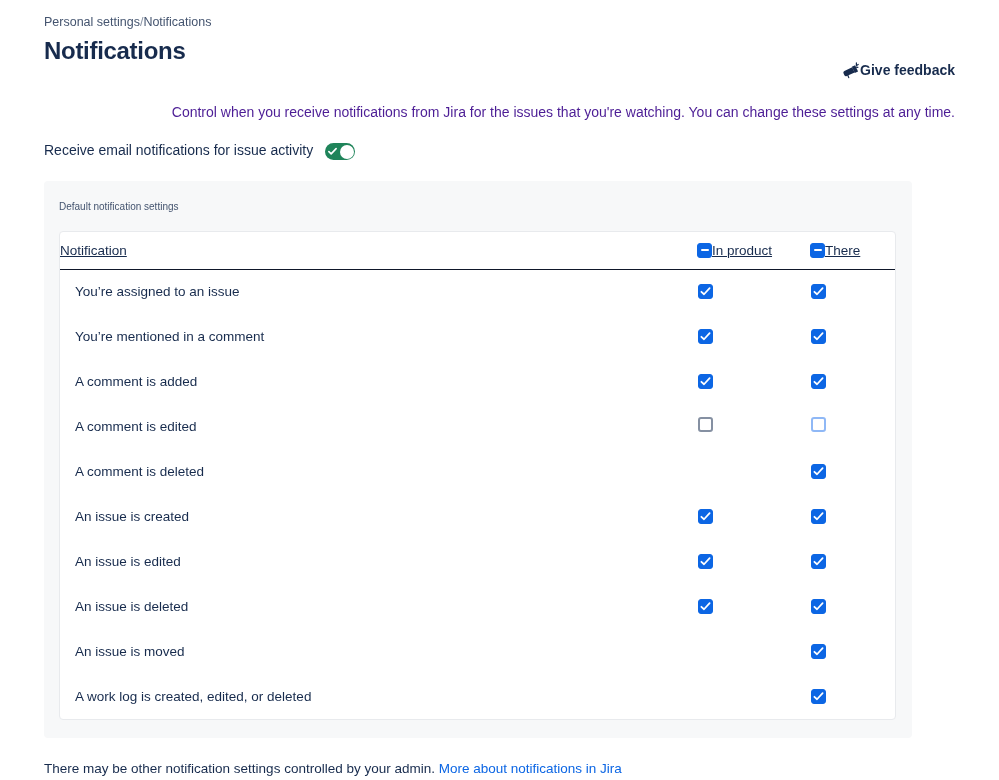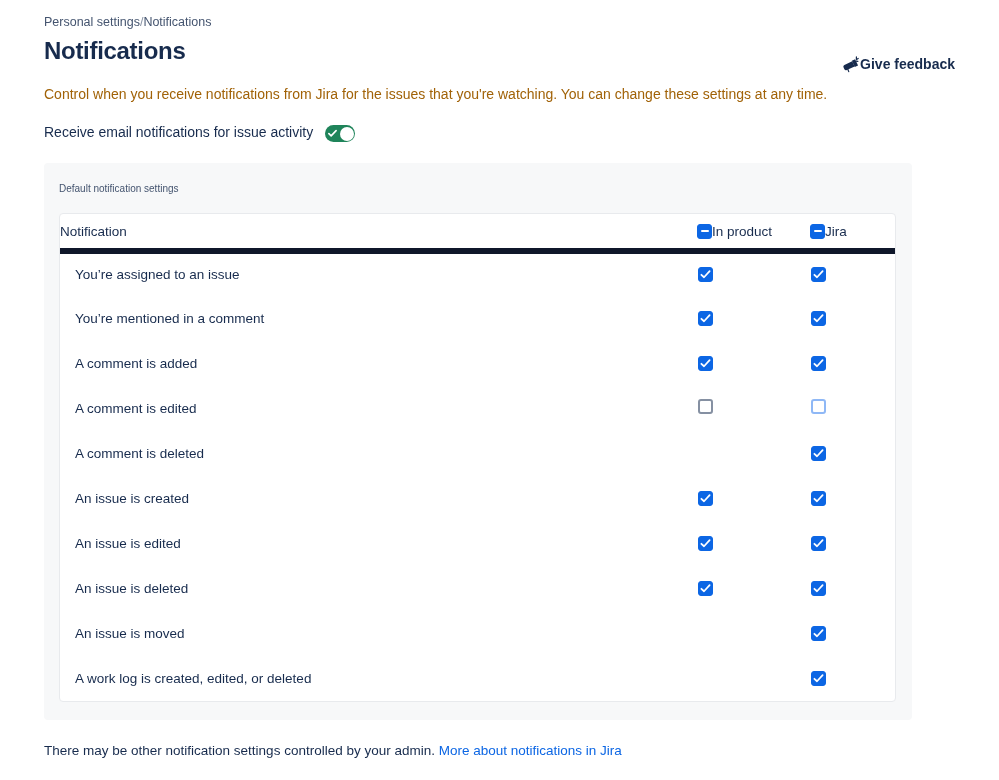--- a/index.html
+++ b/index.html
@@ -43,30 +43,31 @@
     margin: 0;
     color: #172b4d;
   }
   .feedback {
     display: flex;
     align-items: center;
     font-size: 14px;
     font-weight: bold;
     color: #172b4d;
     cursor: pointer;
-    margin-top: 18px;
+    margin-top: 24px;
   }
   .megaphone { width: 18px; height: 18px; display: block; }
 
   
   .desc {
     font-size: 14px;
     line-height: 20px;
-    color: #a16207;
-    margin-top: 11px;
+    color: #4c1d95;
+    margin-top: 23px;
+    text-align: right;
   }
 
   
   .toggle-row {
     display: flex;
     align-items: flex-end;
     gap: 12px;
     margin-top: 18px;
   }
   .toggle-label { font-size: 14px; line-height: 20px; color: #172b4d; }
@@ -124,23 +125,24 @@
     width: 100%;
     border-collapse: collapse;
     table-layout: fixed;
   }
   table.notif th, table.notif td {
     text-align: left;
     vertical-align: middle;
     font-weight: normal;
   }
   table.notif thead th {
-    border-bottom: 6px solid #0f172a;
+    border-bottom: 1px solid #0f172a;
     height: 37px;
     padding: 0;
+    text-decoration: underline;
   }
   th.col-notif { padding-left: 15px; font-size: 13.5px; color: #172b4d; }
   th.col-check, td.col-check { text-align: left; }
   th.col-check {
     width: 90px;
   }
   th.col-check .hdr {
     display: flex;
     align-items: center;
     gap: 0;
@@ -250,21 +252,21 @@
                     <span class="dash"></span>
                   </span>
                 <span>In product</span>
               </span>
             </th>
             <th class="col-check">
               <span class="hdr">
                 <span class="cb indeterminate">
                     <span class="dash"></span>
                   </span>
-                <span>Jira</span>
+                <span>There</span>
               </span>
             </th>
           </tr>
         </thead>
         <tbody id="notif-body">
             <tr>
               <td class="row-label">You’re assigned to an issue</td>
               <td class="col-check"><span class="cb checked">
                   <svg width="11" height="11" viewBox="0 0 12 12">
                     <path d="M1.5 6.3 4.4 9 10.5 2.4" stroke="#ffffff" stroke-width="1.9" fill="none" stroke-linecap="round" stroke-linejoin="round"></path>

